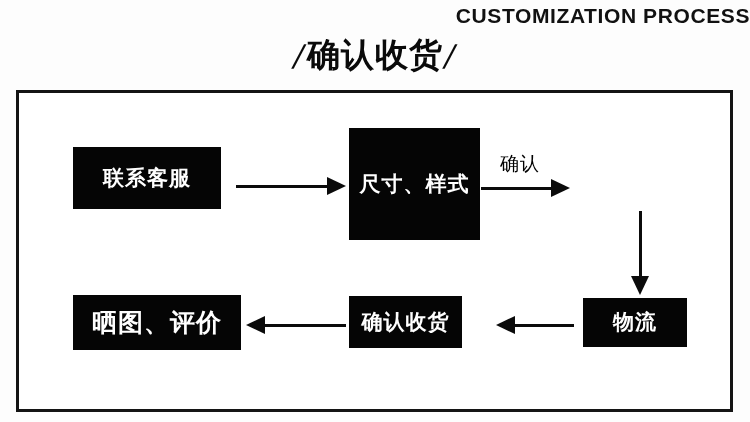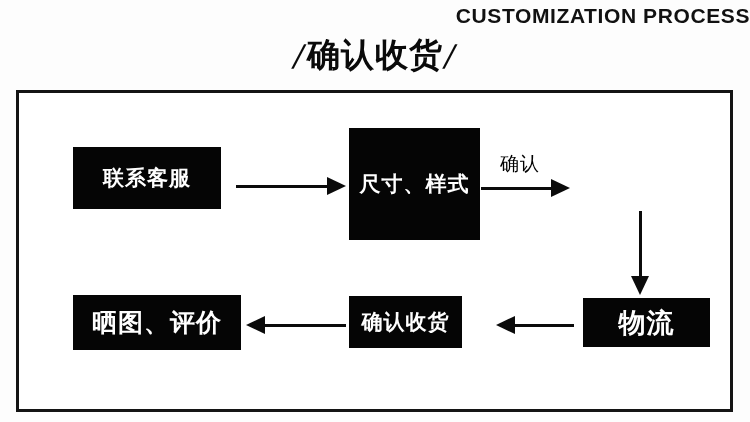--- a/index.html
+++ b/index.html
@@ -75,21 +75,21 @@
     letter-spacing: 1px;
     font-family: "DejaVu Sans", "Liberation Sans", sans-serif;
     box-sizing: border-box;
     text-align: left;
     line-height: 1;
   }
 
   #box-contact      { left: 70px;  top: 144px; width: 148px; height: 62px;  font-size: 21px; }
   #box-size-style   { left: 346px; top: 125px; width: 131px; height: 112px;  font-size: 21px; }
   #box-production   { left: 570px; top: 148px; width: 130px; height: 54px;  font-size: 21px; }
-  #box-logistics    { left: 580px; top: 295px; width: 127px; height: 49px;  font-size: 27px; }
+  #box-logistics    { left: 580px; top: 295px; width: 104px; height: 49px;  font-size: 21px; }
   #box-confirm      { left: 346px; top: 293px; width: 113px; height: 52px;  font-size: 21px; }
   #box-review       { left: 70px;  top: 292px; width: 168px; height: 55px;  font-size: 25px; }
 
   
   .arrow {
     position: absolute;
   }
   .arrow-line-h {
     position: absolute;
     height: 3px;

